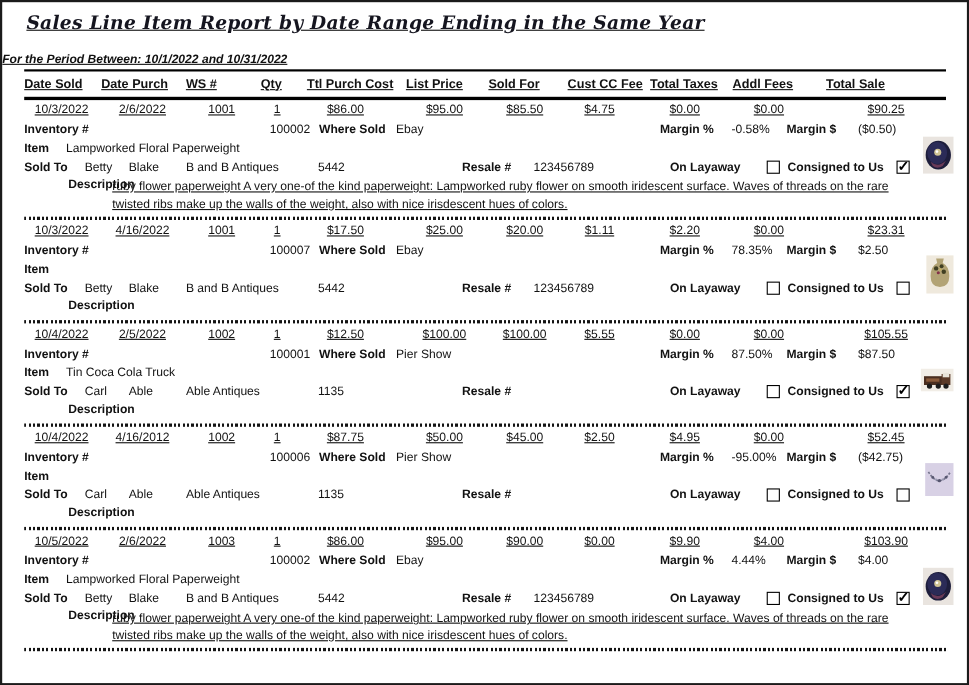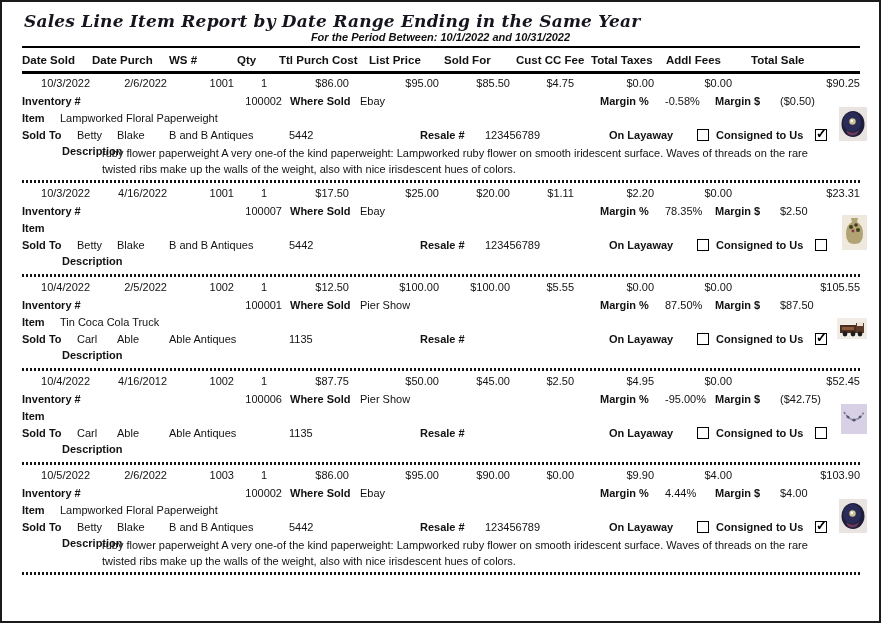--- a/index.html
+++ b/index.html
@@ -1,44 +1,44 @@
 <!DOCTYPE html>
 <html><head>
 <meta charset="utf-8">
 <style>
   html,body { margin:0; padding:0; background:#c8c8c8; }
   .page {
     width:881px; height:623px; box-sizing:border-box;
     background:#fff; border:2px solid #1b1b1b;
     position:relative; overflow:hidden;
-    font-family:"Liberation Sans", sans-serif; color:#121212;
+    font-family:"Liberation Sans", sans-serif; color:#121212;text-decoration:underline;
   }
   .title {
     margin:9px 0 0 22px;
     font-family:"DejaVu Serif", serif;
     font-style:italic; font-weight:bold;
     font-size:17px; color:#15151f; letter-spacing:.2px;
   }
   .subtitle {
-    text-align:center; margin-top:0;
+    margin-top:17px;
     font-size:11px; font-weight:bold; font-style:italic; color:#101010;
   }
   .rule  { height:2px; background:#000; margin:3px 19px 0 20px; }
   .rule2 { height:3px; background:#000; margin:0 19px 0 20px; }
 
   .hdr-row { display:flex; margin-left:20px; height:23px; align-items:center;
              font-weight:bold; font-size:11.5px; }
   .hdr-row span { display:block; text-align:left; white-space:nowrap; }
 
   
   .c1{width:70px}.c2{width:77px}.c3{width:68px}.c4{width:42px}.c5{width:90px}
   .c6{width:75px}.c7{width:72px}.c8{width:75px}.c9{width:75px}.c10{width:85px}.c11{width:109px}
 
   .vals-row { display:flex; margin-left:20px; height:17px; padding-top:3px; font-size:11px; }
-  .vals-row span { display:block; text-align:right; box-sizing:border-box; white-space:nowrap; }
+  .vals-row span { display:block; text-align:center; box-sizing:border-box; white-space:nowrap; }
   .vals-row .c1{padding-right:2px}.vals-row .c2{padding-right:2px}.vals-row .c3{padding-right:3px}
   .vals-row .c4{padding-right:12px}.vals-row .c5{padding-right:20px}.vals-row .c6{padding-right:5px}
   .vals-row .c7{padding-right:6px}.vals-row .c8{padding-right:17px}.vals-row .c9{padding-right:12px}
   .vals-row .c10{padding-right:19px}.vals-row .c11{padding-right:0}
 
   .record { position:relative; }
   .sub-row { position:relative; height:17px; font-size:11px; }
   .sub-row span { position:absolute; top:1px; white-space:nowrap; }
   .lbl { font-weight:bold; }
 

